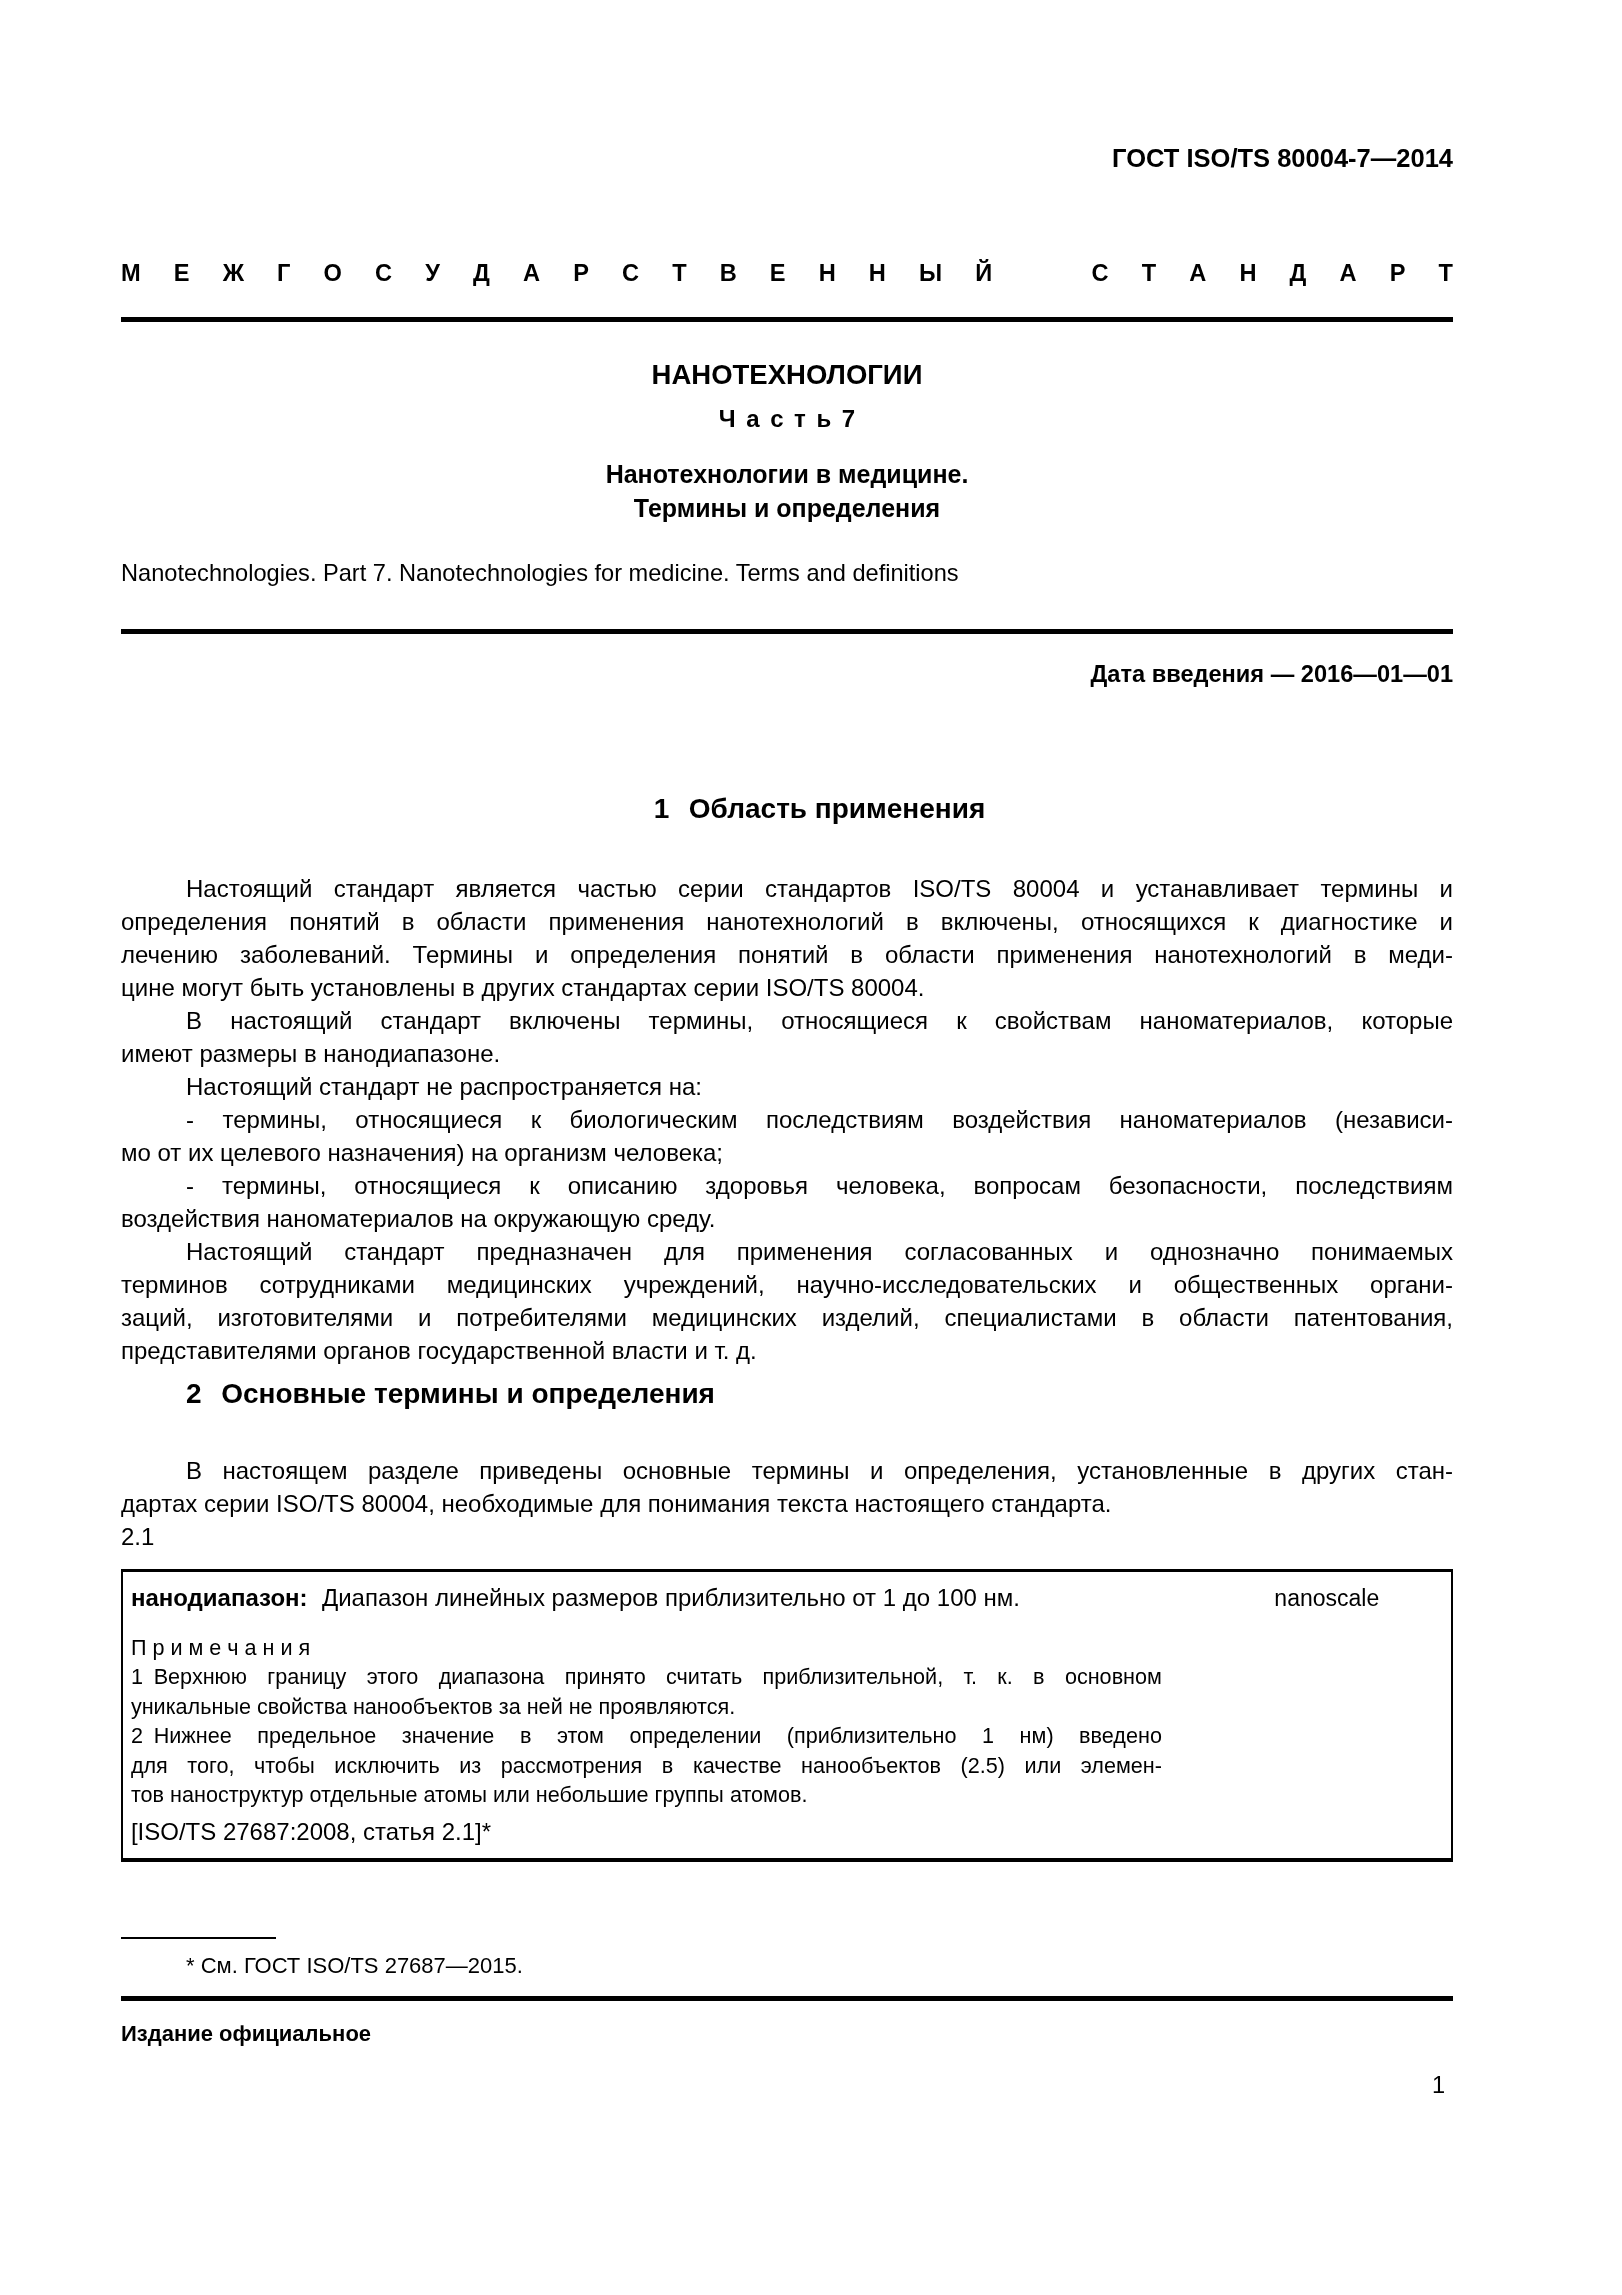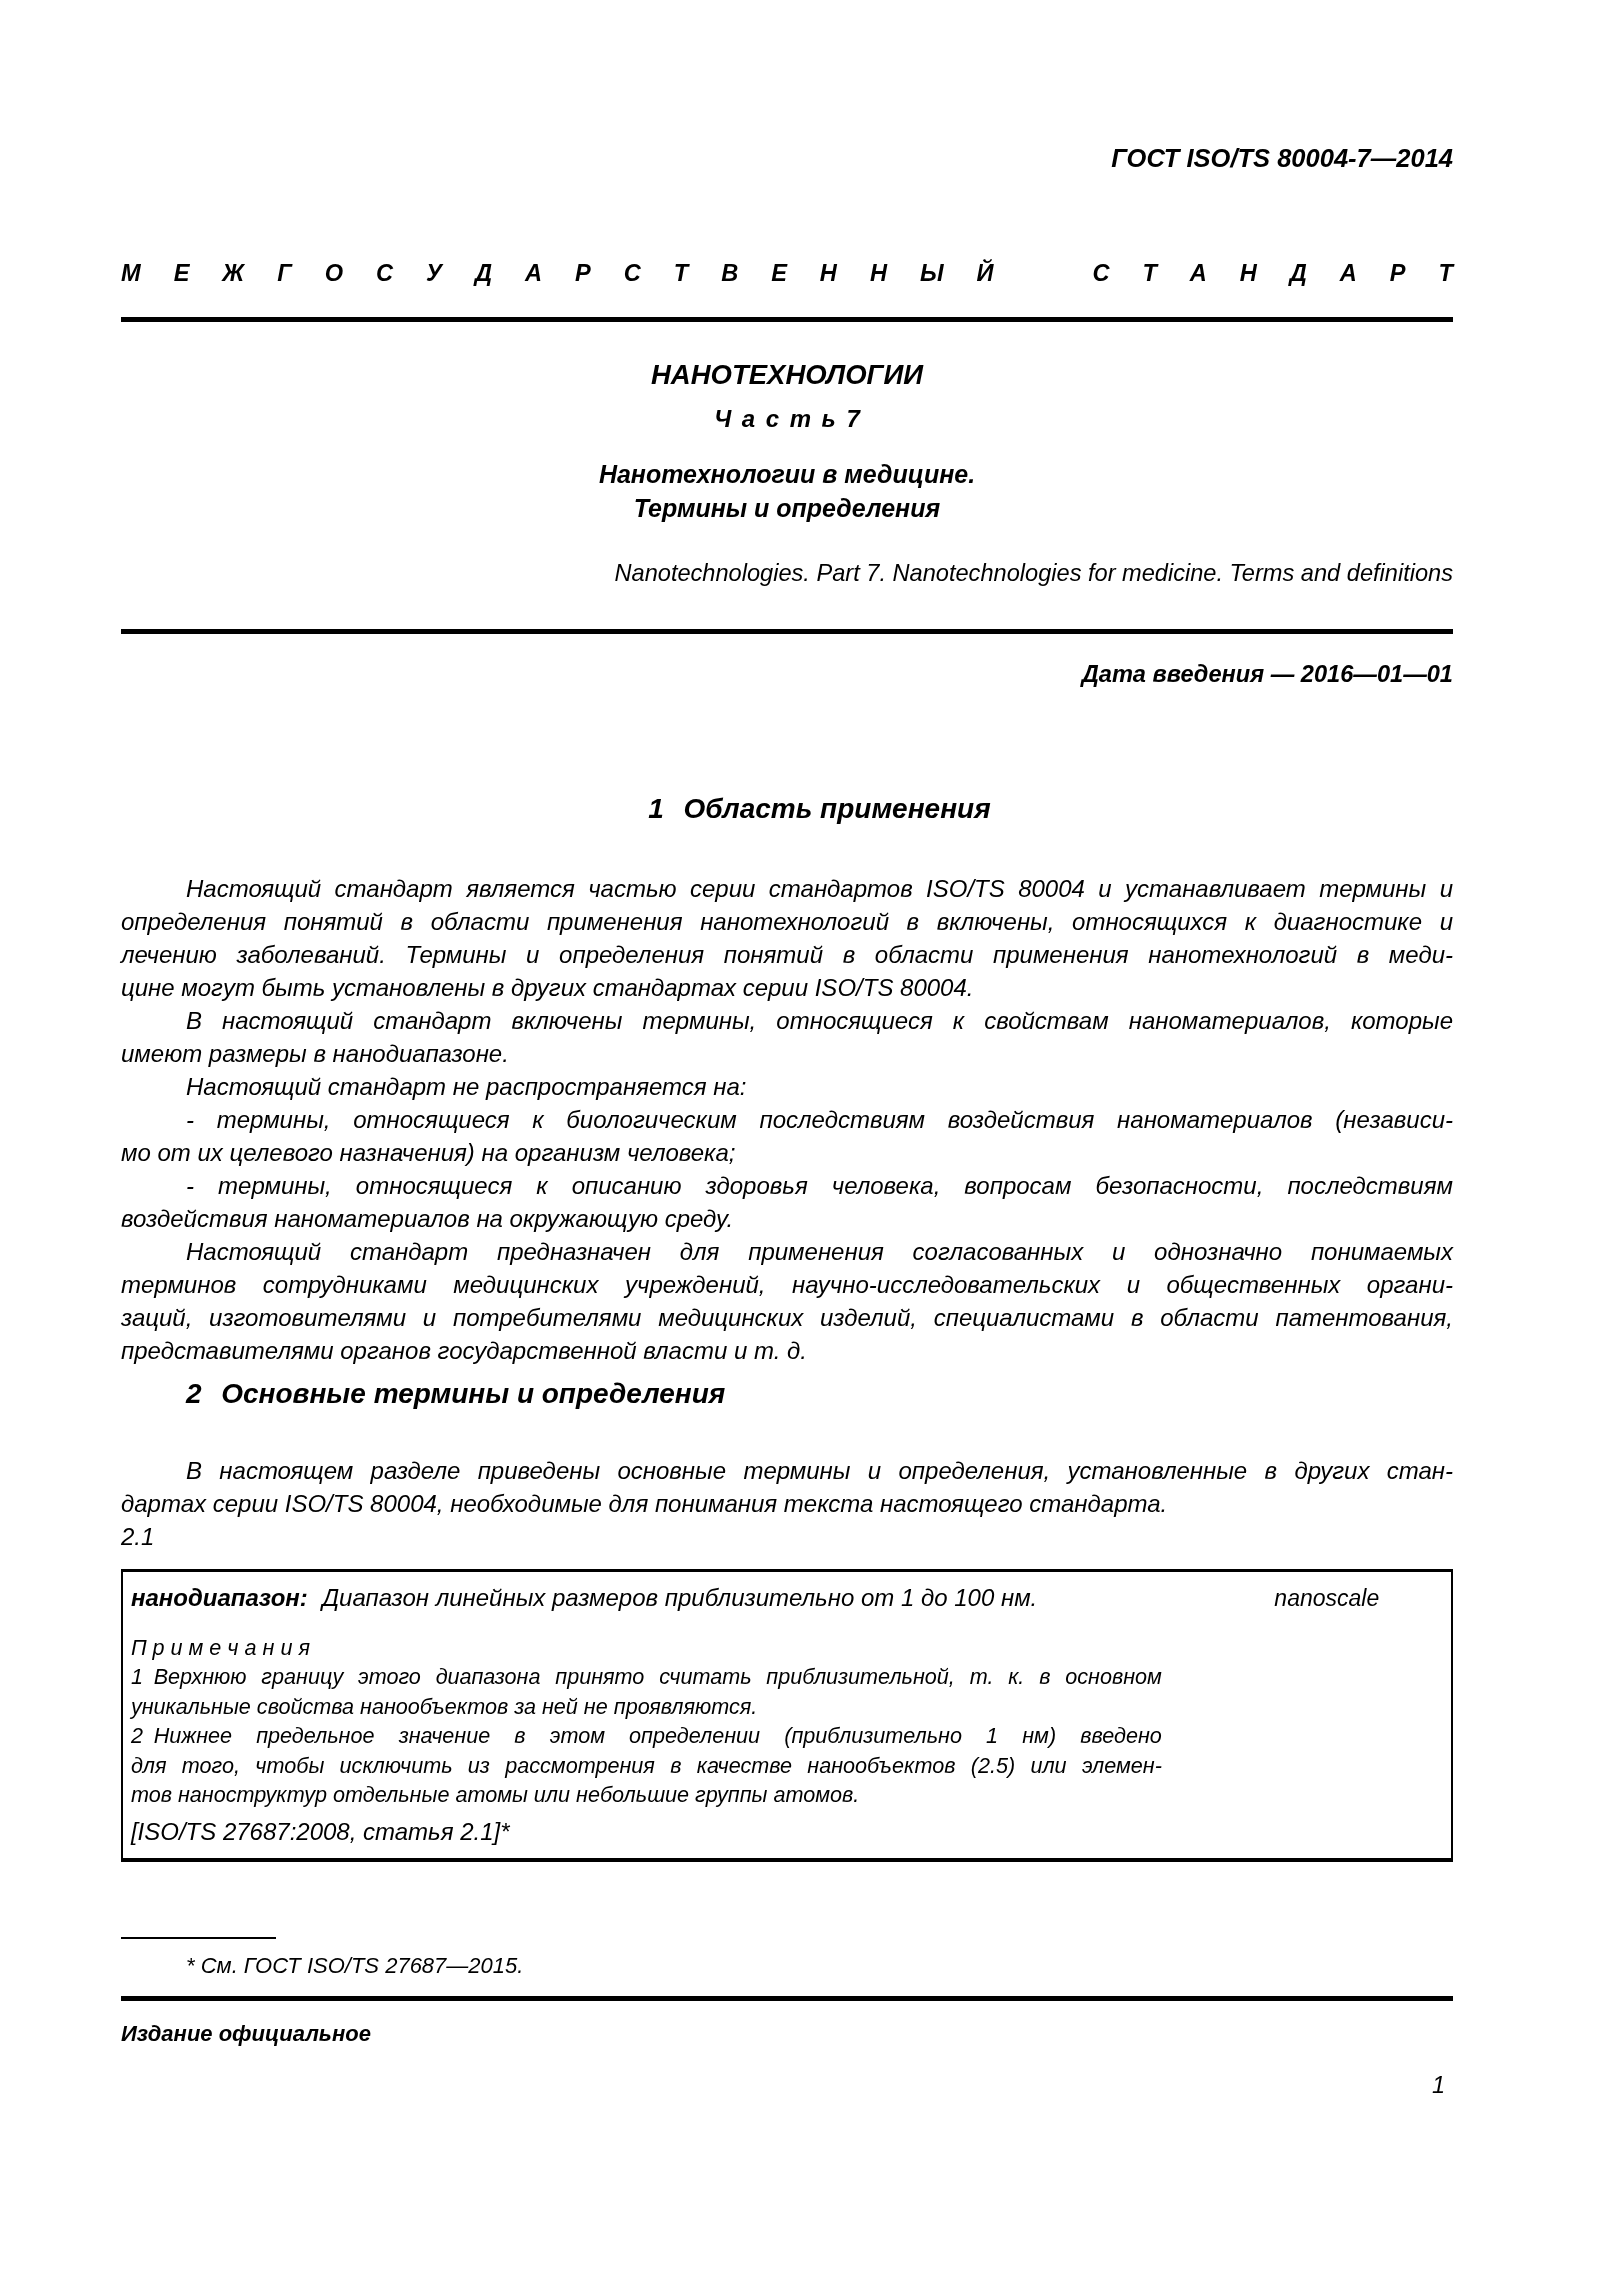--- a/index.html
+++ b/index.html
@@ -3,21 +3,20 @@
 <meta charset="utf-8">
 <style>
   html,body { margin:0; padding:0; background:#e8e8e8; }
   .page {
     position:relative;
     width:1623px; height:2295px;
     background:#ffffff;
     overflow:hidden;
     font-family:"Liberation Sans", sans-serif;
     color:#000;
-    font-style:italic;
   }
   .content { margin-left:121px; width:1332px; }
 
   .doc-code {
     margin-top:144px;
     font-size:25.5px; font-weight:bold;
     line-height:29px;
     text-align:right;
   }
   .mezh {
@@ -43,21 +42,21 @@
     text-align:center; word-spacing:3.9px;
   }
   .title-ru {
     margin-top:24px;
     font-size:25px; font-weight:bold; line-height:34px;
     text-align:center;
   }
   .title-en {
     margin-top:34px;
     font-size:23.6px; line-height:29px;
-    text-align:right;
+    text-align:left;
   }
   .eff-date {
     margin-top:26px;
     font-size:23.6px; font-weight:bold; line-height:29px;
     text-align:right;
   }
 
   .h-sec { font-size:28px; font-weight:bold; line-height:34px; padding-left:65px; }
   .h-sec-1 { margin-top:103px;text-align:center; }
   .h-sec-2 { margin-top:9.8px; }

